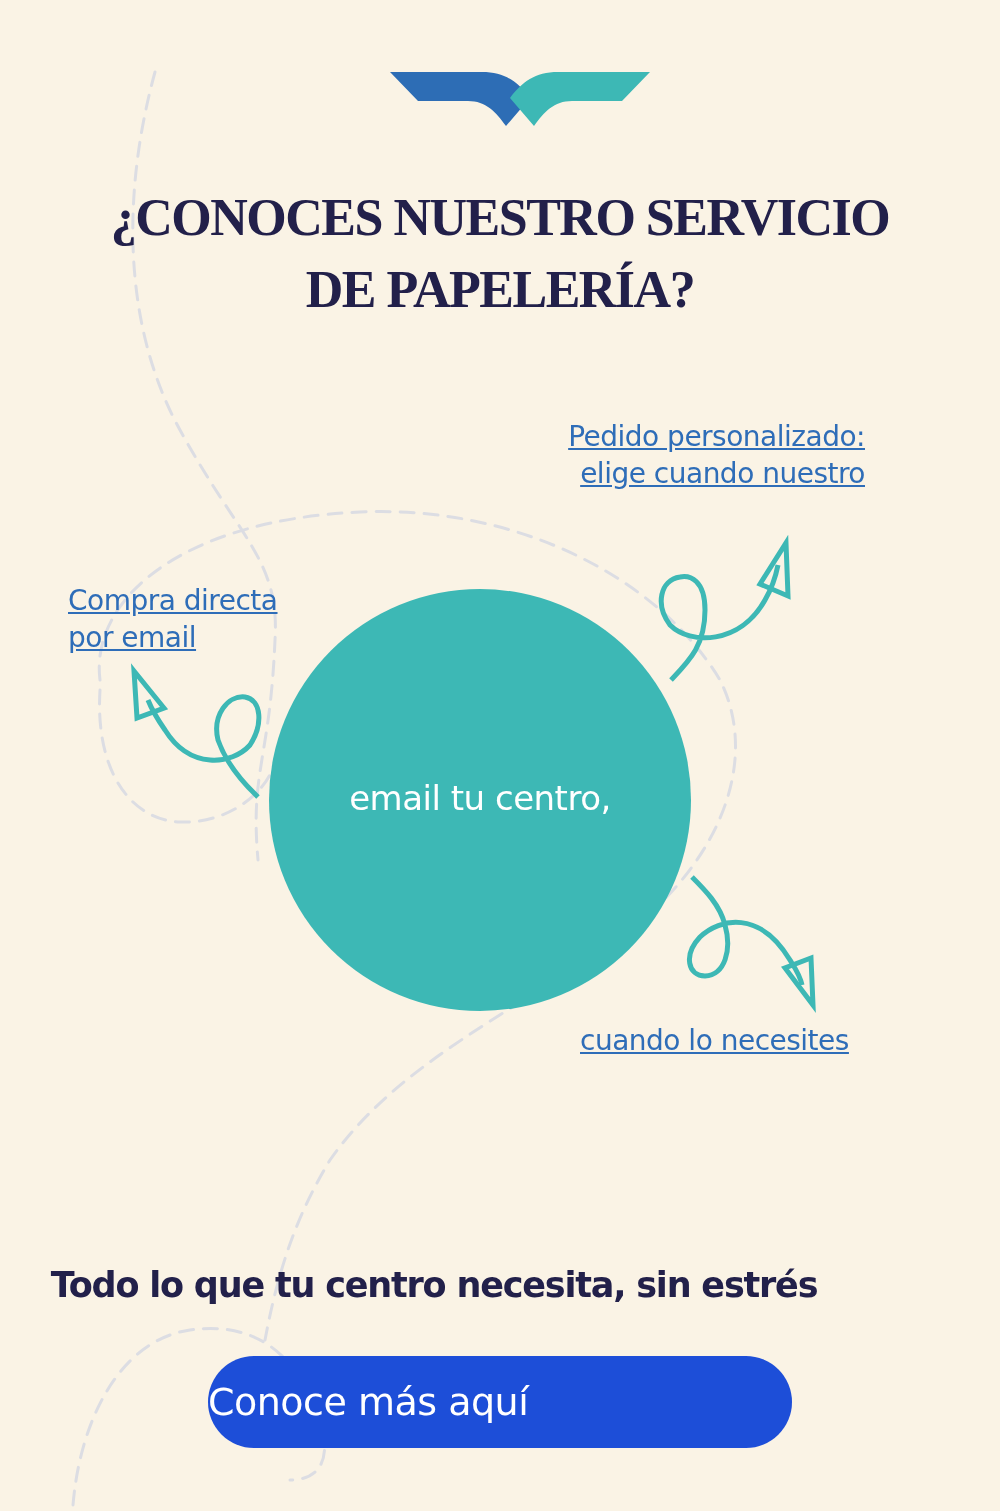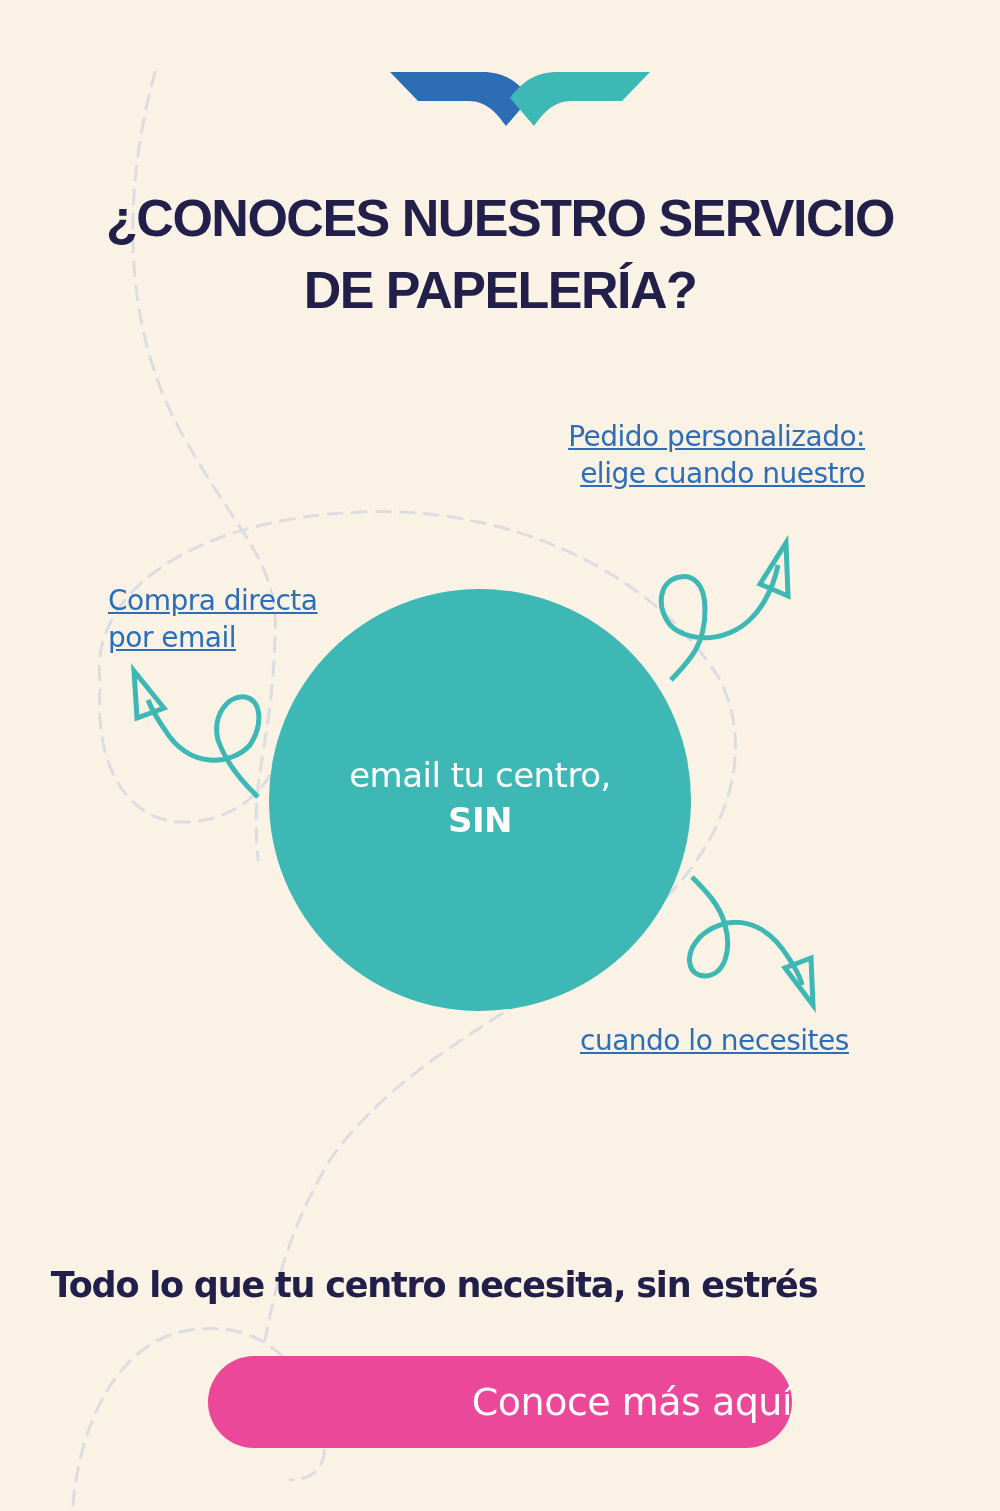--- a/index.html
+++ b/index.html
@@ -27,21 +27,21 @@
       width: 260px;
       height: 56px;
     }
     .title {
       position: absolute;
       left: 0;
       top: 182px;
       width: 1000px;
       text-align: center;
       color: #22204A;
-      font-family: Liberation Sans, sans-serif;
+      font-family: Liberation Serif, serif;
       font-weight: bold;
       font-size: 52px;
       line-height: 72px;
       letter-spacing: -1.5px;
     }
     .title span { display: block; }
     .feature {
       position: absolute;
       color: #2E6DB8;
       font-family: "DejaVu Sans", sans-serif;
@@ -52,21 +52,20 @@
     .feature span { display: block; text-decoration: underline; }
     .feature-custom {
       right: 135px;
       top: 418px;
       text-align: right;
     }
     .feature-direct {
       left: 68px;
       top: 582px;
       text-align: left;
-      margin-left: 40px;
     }
     .feature-shipping {
       left: 580px;
       top: 1022px;
       text-align: left;
     }
     .hero-circle {
       position: absolute;
       left: 269px;
       top: 589px;
@@ -107,29 +106,29 @@
       line-height: 46px;
       letter-spacing: -1.2px;
     }
     .cta-button {
       position: absolute;
       left: 208px;
       top: 1356px;
       width: 584px;
       height: 92px;
       border-radius: 46px;
-      background: #ec4899;
+      background: #1d4ed8;
       border: none;
       color: #FFFFFF;
       font-family: "DejaVu Sans", sans-serif;
       font-size: 38px;
       letter-spacing: -0.5px;
       display: flex;
       align-items: center;
-      justify-content: flex-end;
+      justify-content: flex-start;
       cursor: pointer;
       padding: 0;
     }
   </style>
 </head>
 <body>
 
 <svg class="bg-lines" viewBox="0 0 1000 1511" xmlns="http://www.w3.org/2000/svg">
   <g fill="none" stroke="#DCDDE3" stroke-width="3" stroke-dasharray="14 10" stroke-linecap="round">
 
@@ -159,21 +158,20 @@
 </div>
 
 <div class="feature feature-direct">
   <span>Compra directa</span>
   <span>por email</span>
 </div>
 
 <div class="hero-circle">
   <div class="hero-inner">
     <span>email tu centro,</span>
-    <span class="strong">SIN</span>
   </div>
 </div>
 
 <svg class="arrows" viewBox="0 0 1000 1511" xmlns="http://www.w3.org/2000/svg">
   <g fill="none" stroke="#3DB8B5" stroke-width="5" stroke-linecap="butt" stroke-linejoin="miter">
 
     <g>
       <path d="M671 680 C 690 660, 705 645, 705 610 C 705 580, 690 575, 680 577 C 660 580, 655 605, 670 625 C 690 645, 740 645, 765 600 C 772 588, 775 580, 778 565"></path>
       <path d="M786 543 L 788 596 L 760 584 Z"></path>
     </g>

